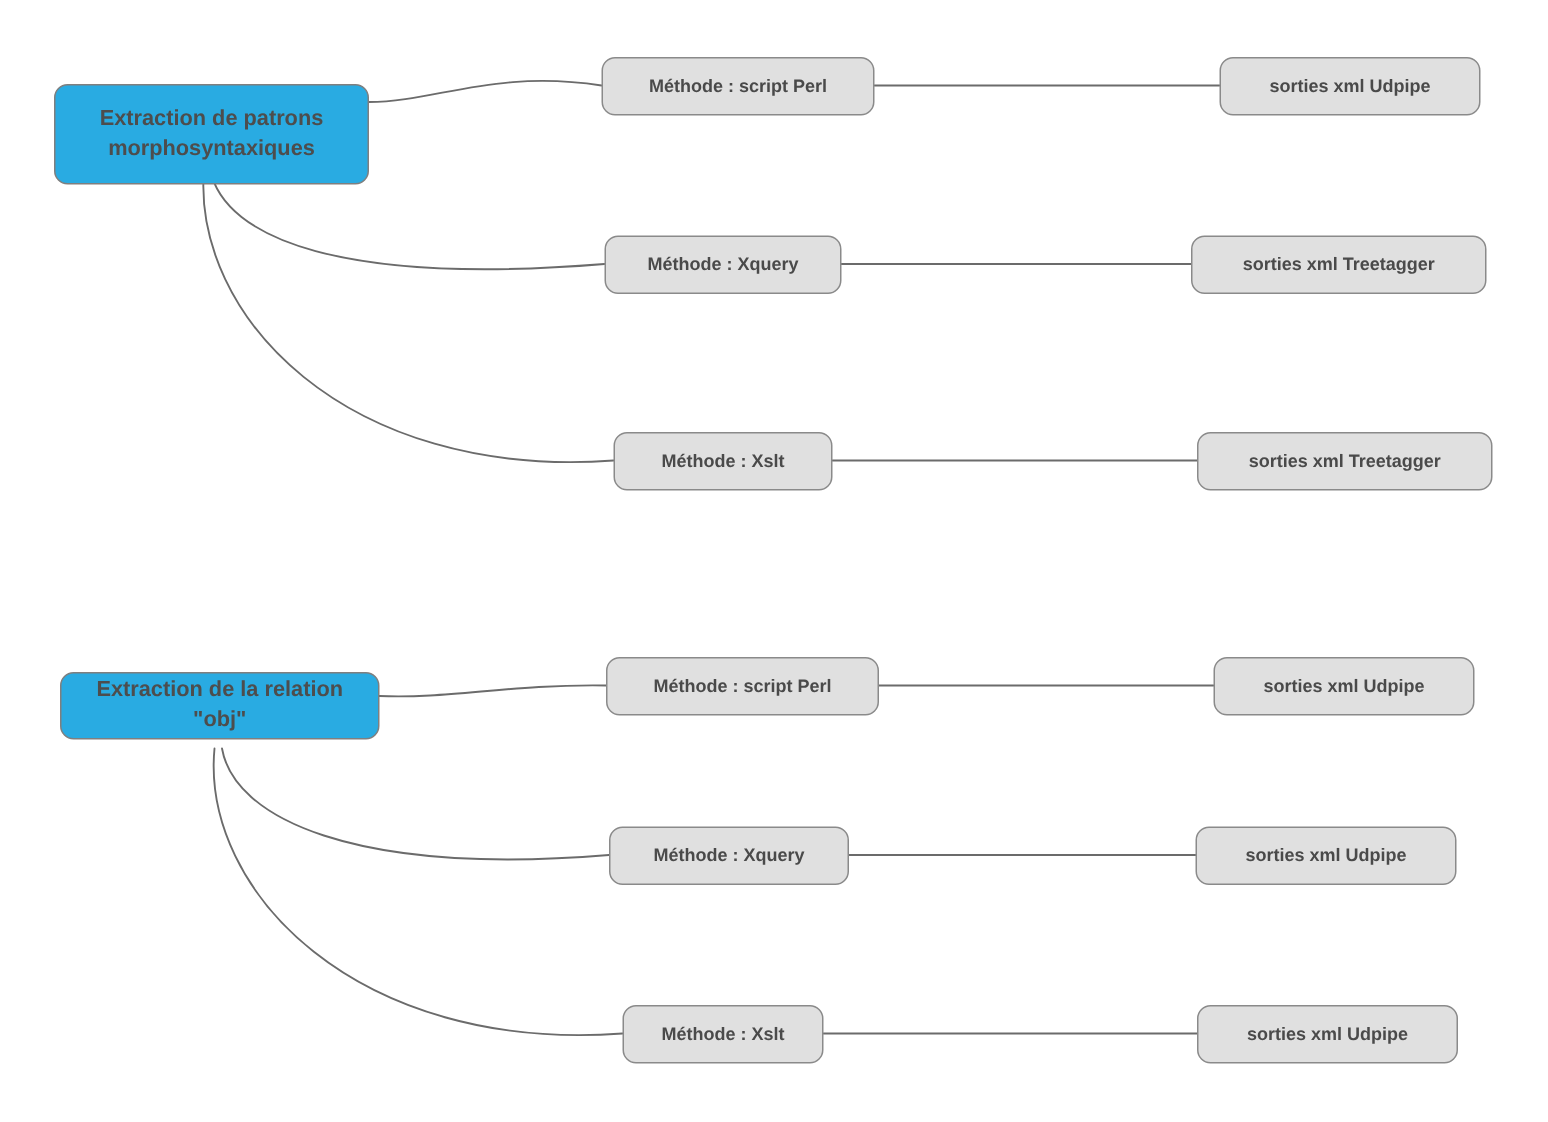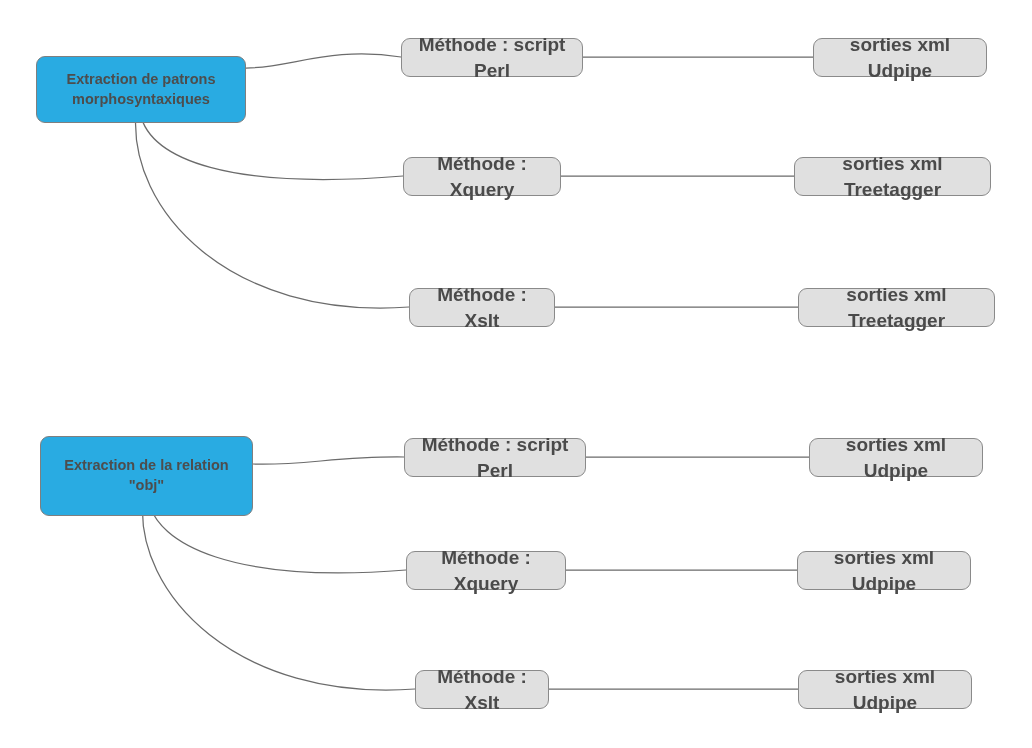--- a/index.html
+++ b/index.html
@@ -45,21 +45,21 @@
     color: #4d4d4d;
     font-size: 14.5px;
     padding: 4px 10px;
     box-shadow: 0 0 0 0 rgba(0,0,0,0);
   }
   .node-box {
     background: #e0e0e0;
     border: 1.2px solid #8a8a8a;
     border-radius: 9px;
     color: #4a4a4a;
-    font-size: 19px;
+    font-size: 12px;
     padding: 3px 12px;
   }
 </style>
 </head>
 <body>
 
 <div id="canvas">
   <svg id="edge-layer" width="1032" height="748" viewBox="0 0 1032 748">
       <path d="M 246,68 C 290,68 330,46 401,57" fill="none" stroke="#6b6b6b" stroke-width="1.25" stroke-linecap="round"></path>
       <path d="M 140,113 C 150,160 230,190 403,176" fill="none" stroke="#6b6b6b" stroke-width="1.25" stroke-linecap="round"></path>
@@ -76,21 +76,21 @@
     </svg>
   <div id="node-layer">
       <div class="node node-root" style="left: 36px; top: 56px; width: 210px; height: 67px;">Extraction de patrons
 morphosyntaxiques</div>
       <div class="node node-box" style="left: 401px; top: 38px; width: 182px; height: 39px;">Méthode : script Perl</div>
       <div class="node node-box" style="left: 813px; top: 38px; width: 174px; height: 39px;">sorties xml Udpipe</div>
       <div class="node node-box" style="left: 403px; top: 157px; width: 158px; height: 39px;">Méthode : Xquery</div>
       <div class="node node-box" style="left: 794px; top: 157px; width: 197px; height: 39px;">sorties xml Treetagger</div>
       <div class="node node-box" style="left: 409px; top: 288px; width: 146px; height: 39px;">Méthode : Xslt</div>
       <div class="node node-box" style="left: 798px; top: 288px; width: 197px; height: 39px;">sorties xml Treetagger</div>
-      <div class="node node-root" style="left: 40px; top: 436px; width: 213px; height: 80px;">Extraction de la relation
+      <div class="node node-root" style="left: 40px; top: 448px; width: 213px; height: 45px;">Extraction de la relation
 "obj"</div>
       <div class="node node-box" style="left: 404px; top: 438px; width: 182px; height: 39px;">Méthode : script Perl</div>
       <div class="node node-box" style="left: 809px; top: 438px; width: 174px; height: 39px;">sorties xml Udpipe</div>
       <div class="node node-box" style="left: 406px; top: 551px; width: 160px; height: 39px;">Méthode : Xquery</div>
       <div class="node node-box" style="left: 797px; top: 551px; width: 174px; height: 39px;">sorties xml Udpipe</div>
       <div class="node node-box" style="left: 415px; top: 670px; width: 134px; height: 39px;">Méthode : Xslt</div>
       <div class="node node-box" style="left: 798px; top: 670px; width: 174px; height: 39px;">sorties xml Udpipe</div>
     </div>
 </div>
 

